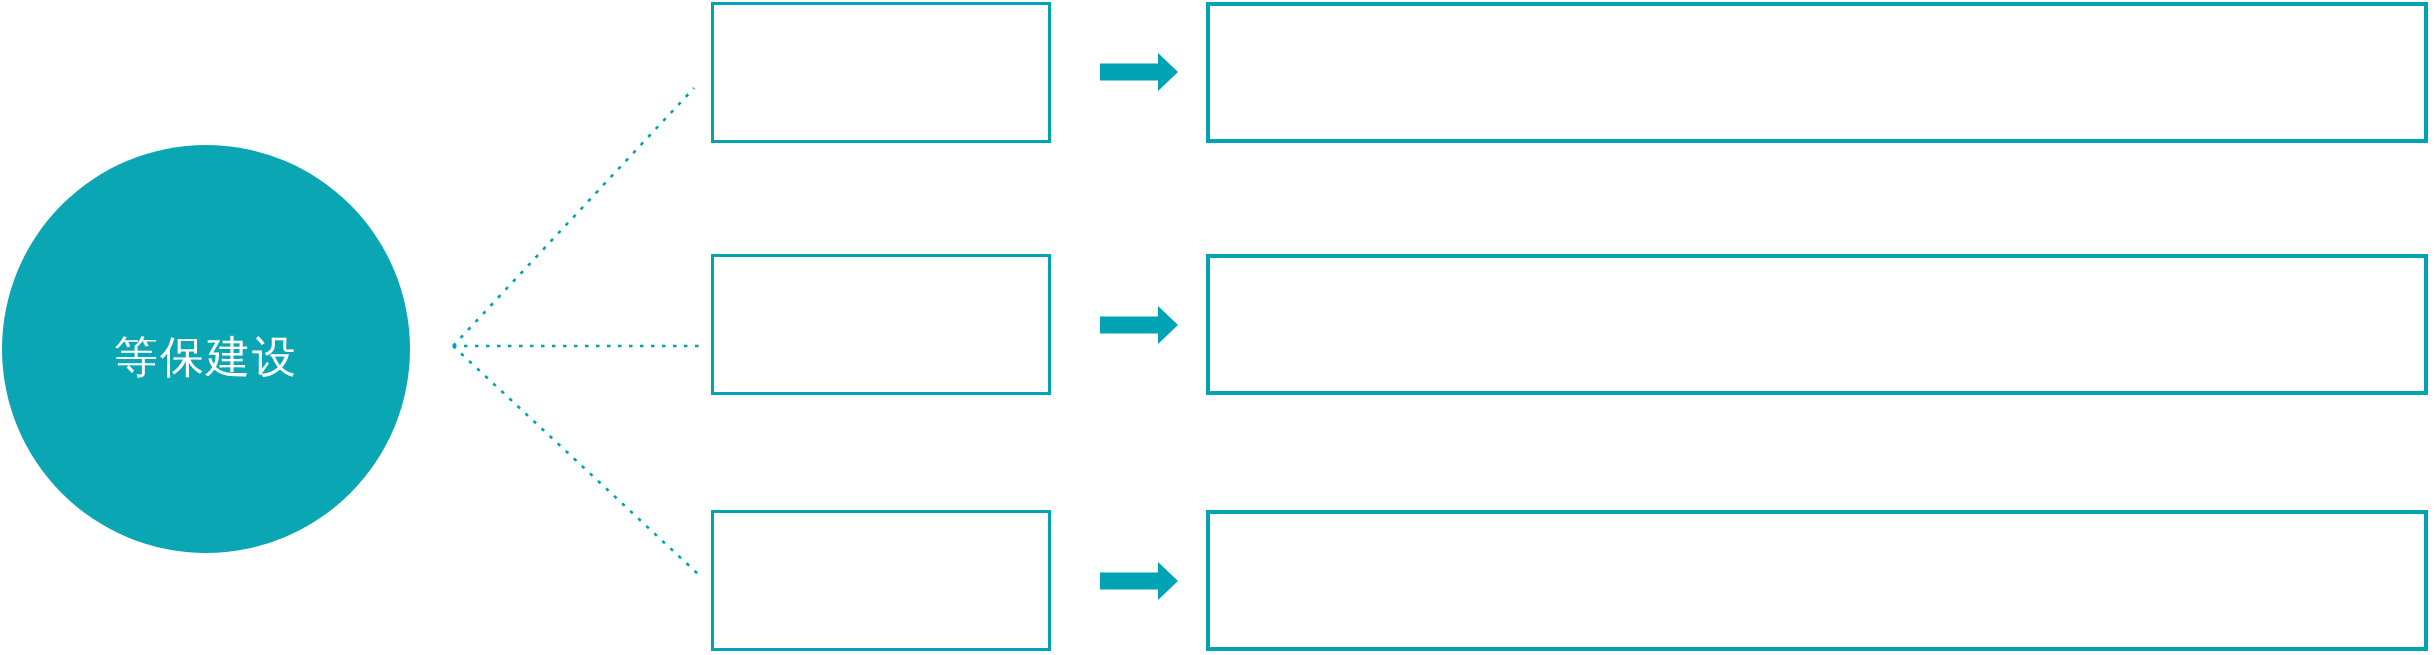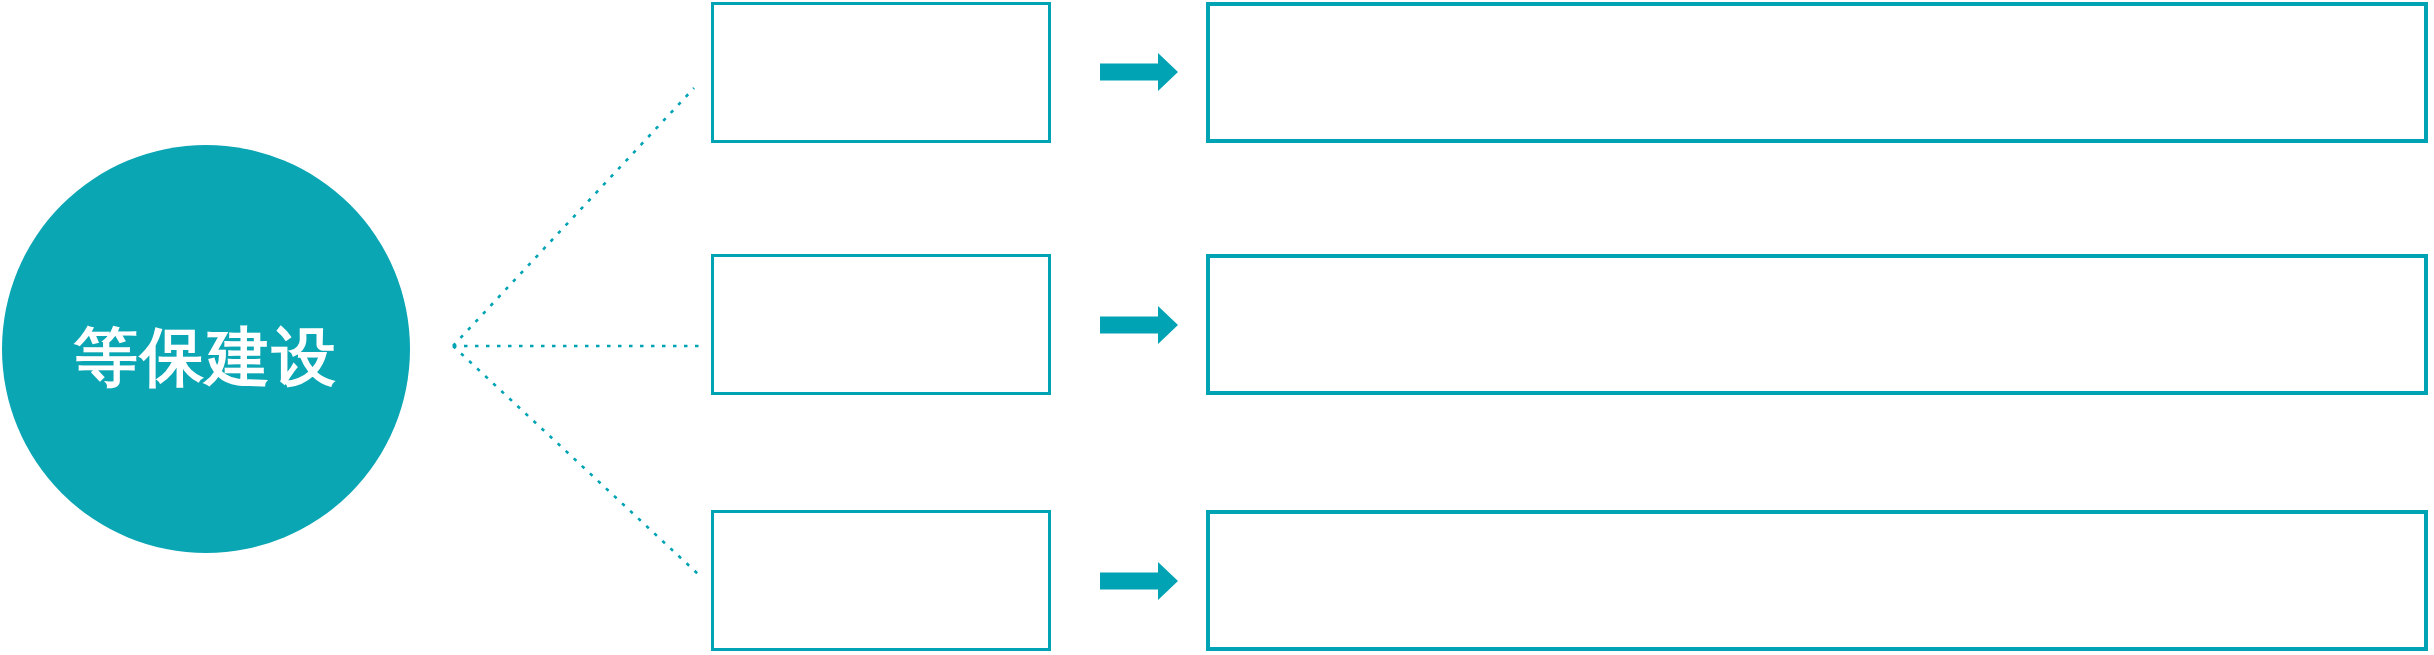--- a/index.html
+++ b/index.html
@@ -28,22 +28,22 @@
     background: var(--circle-fill, #0aa6b4);
     display: flex;
     flex-direction: column;
     align-items: center;
     justify-content: center;
     padding-top: 16px;
     box-sizing: border-box;
   }
   .topic-circle .line {
     color: var(--circle-text, #ffffff);
-    font-size: 64px;
-    font-weight: 700;
+    font-size: 44px;
+    font-weight: 400;
     line-height: 74px;
     letter-spacing: 2px;
     white-space: nowrap;
   }
 
   
   .connectors {
     position: absolute;
     left: 0;
     top: 0;

